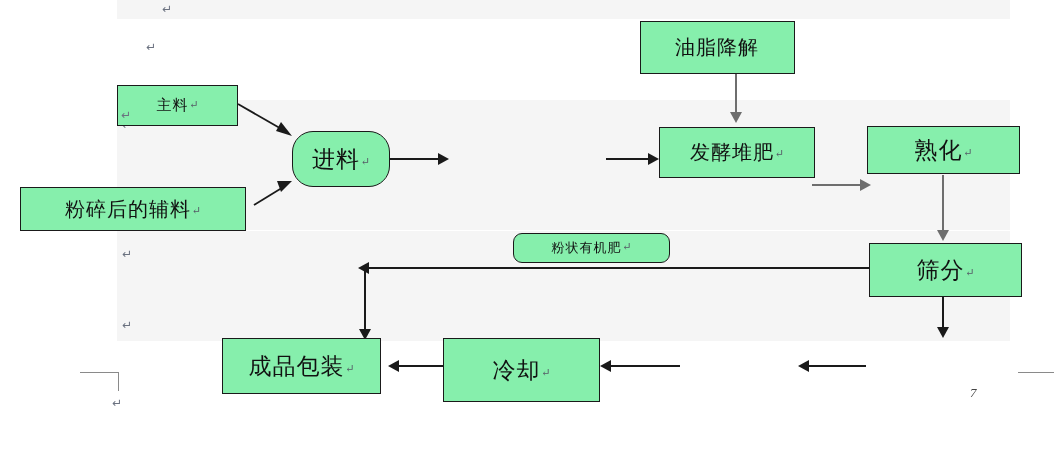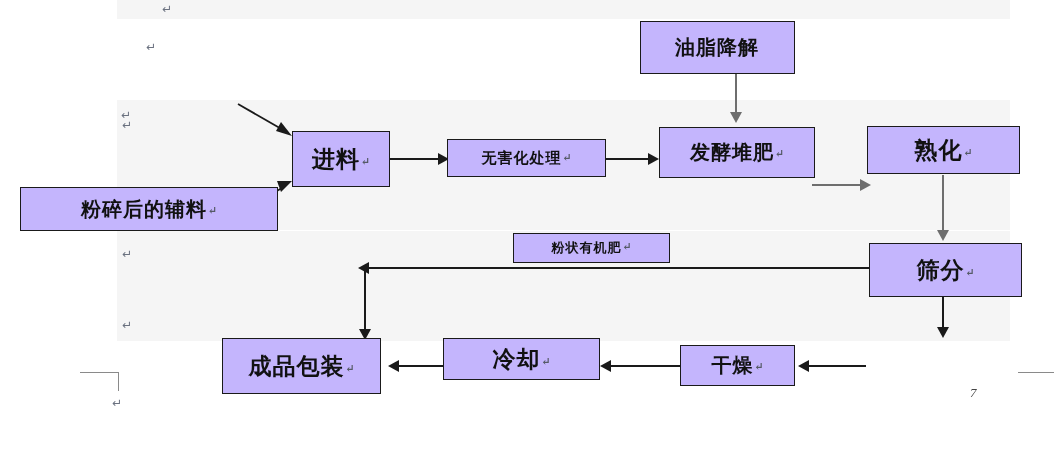--- a/index.html
+++ b/index.html
@@ -20,27 +20,26 @@
   
   .shade {
     position: absolute;
     background: #f5f5f5;
   }
   
   .node {
     position: absolute;
     box-sizing: border-box;
     border: 1.6px solid #1a1a1a;
-    background: #c4b5fd;
+    background: #86efac;
     display: flex;
     align-items: center;
     justify-content: center;
     color: #111111;
     white-space: nowrap;
-    font-weight: bold;
   }
   .node .txt {
     display: inline-block;
     letter-spacing: 1px;
   }
   .node .pil {
     font-size: 11px;
     color: #555a66;
     margin-left: 1px;
     vertical-align: 2px;
@@ -153,61 +152,58 @@
 
   <div class="ln hl" style="left:808px; top:365px; width:58px;"></div>
   <div class="ah left" style="left:798px; top:360px;"></div>
 
   <div class="ln hl" style="left:610px; top:365px; width:70px;"></div>
   <div class="ah left" style="left:600px; top:360px;"></div>
 
   <div class="ln hl" style="left:398px; top:365px; width:46px;"></div>
   <div class="ah left" style="left:388px; top:360px;"></div>
 
+  <div class="node small" style="left:117px; top:85px; width:121px; height:41px;">
+    <span class="txt"><span>主料</span><span class="pil">↵</span></span>
+  </div>
   <div class="pilcrow" style="left:121px; top:108px;">↵</div>
 
-  <div class="node mid" style="left:20px; top:187px; width:258px; height:44px;">
+  <div class="node mid" style="left:20px; top:187px; width:226px; height:44px;">
     <span class="txt"><span>粉碎后的辅料</span><span class="pil">↵</span></span>
   </div>
 
-  <div class="node big" style="left:292px; top:131px; width:98px; height:56px;">
+  <div class="node big" style="left:292px; top:131px; width:98px; height:56px;border-radius:21px;">
     <span class="txt"><span>进料</span><span class="pil">↵</span></span>
   </div>
 
-  <div class="node small" style="left:447px; top:139px; width:159px; height:38px;">
-    <span class="txt"><span>无害化处理</span><span class="pil">↵</span></span>
-  </div>
 
   <div class="node mid" style="left:640px; top:21px; width:155px; height:53px;">
     <span class="txt"><span>油脂降解</span><span class="pil"></span></span>
   </div>
 
   <div class="node big" style="left:867px; top:126px; width:153px; height:48px;">
     <span class="txt"><span>熟化</span><span class="pil">↵</span></span>
   </div>
 
   <div class="node mid" style="left:659px; top:127px; width:156px; height:51px;">
     <span class="txt"><span>发酵堆肥</span><span class="pil">↵</span></span>
   </div>
 
   <div class="node big" style="left:869px; top:243px; width:153px; height:54px;">
     <span class="txt"><span>筛分</span><span class="pil">↵</span></span>
   </div>
 
 
-  <div class="node mid" style="left:680px; top:345px; width:115px; height:41px;">
-    <span class="txt"><span>干燥</span><span class="pil">↵</span></span>
-  </div>
-
-  <div class="node big" style="left:443px; top:338px; width:157px; height:42px;">
+
+  <div class="node big" style="left:443px; top:338px; width:157px; height:64px;">
     <span class="txt"><span>冷却</span><span class="pil">↵</span></span>
   </div>
 
   <div class="node big" style="left:222px; top:338px; width:159px; height:56px;">
     <span class="txt"><span>成品包装</span><span class="pil">↵</span></span>
   </div>
 
-  <div class="node tiny" style="left:513px; top:233px; width:157px; height:30px;">
+  <div class="node tiny" style="left:513px; top:233px; width:157px; height:30px;border-radius:9px;">
     <span class="txt"><span>粉状有机肥</span><span class="pil">↵</span></span>
   </div>
 
 
 </div>
 
 </body></html>

